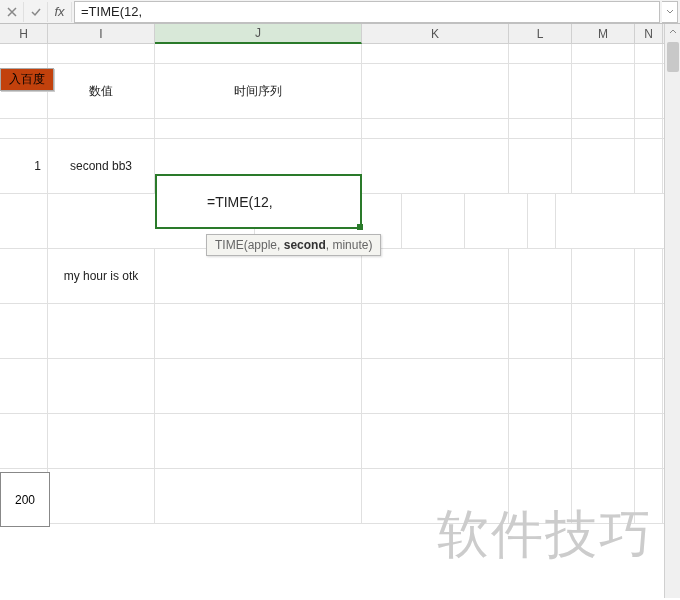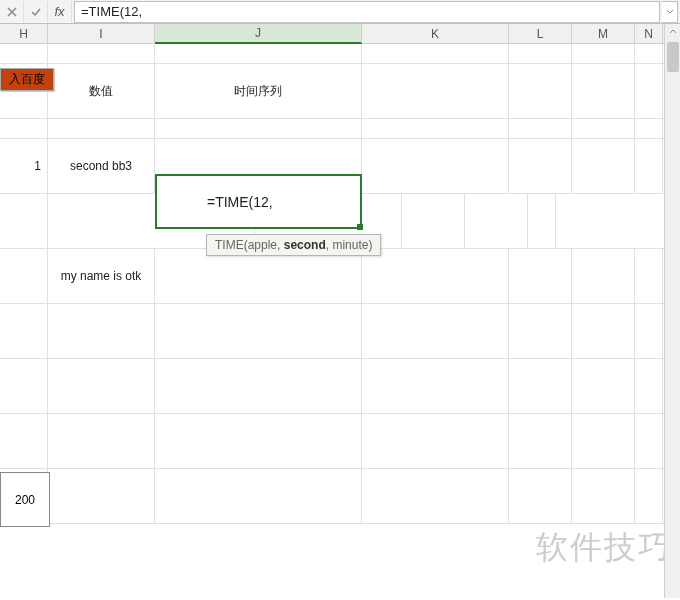--- a/index.html
+++ b/index.html
@@ -27,21 +27,21 @@
 .edit-cell { position: absolute; top: 150px; left: 155px; width: 207px; height: 55px; border: 2px solid #2a7a2a; background: #fff; display: flex; align-items: center; padding-left: 50px; font-size: 14px; color: #222; }
 .edit-handle { position: absolute; bottom: -3px; right: -3px; width: 6px; height: 6px; background: #2a7a2a; }
 
 .tooltip { position: absolute; top: 210px; left: 206px; border: 1px solid #b5b5b5; background: #f4f4f0; padding: 3px 8px; font-size: 12px; color: #666; box-shadow: 1px 1px 2px rgba(0,0,0,0.15); }
 .tooltip b { color: #333; font-weight: bold; }
 
 .box-100 { position: absolute; top: 448px; left: 0; width: 50px; height: 55px; border: 1px solid #888; display: flex; align-items: center; justify-content: center; font-size: 12px; background: #fff; }
 
 .annotation { position: absolute; top: 418px; left: 220px; font-size: 26px; font-weight: 500; color: #3a3a1a; text-shadow: 0 0 3px #ffeb3b, 0 0 6px #ffeb3b, 1px 1px 2px #ffd54f; }
 
-.watermark { position: absolute; bottom: 28px; right: 0; font-size: 32px; color: #ccc; font-weight: 400; letter-spacing: 2px; }
+.watermark { position: absolute; bottom: 28px; right: 19px; font-size: 52px; color: #ccc; font-weight: 400; letter-spacing: 2px; }
 
 .vscroll { position: absolute; right: 0; top: 24px; width: 16px; height: 574px; background: #f0f0f0; border-left: 1px solid #d0d0d0; }
 .vscroll-up, .vscroll-down { height: 16px; display: flex; align-items: center; justify-content: center; background: #f0f0f0; }
 .vscroll-thumb { position: absolute; top: 18px; left: 2px; width: 12px; height: 30px; background: #c8c8c8; border-radius: 2px; }
 </style>
 </head>
 <body>
 
 <div class="formula-bar">
   <div class="fb-btn">
@@ -114,21 +114,21 @@
     <div class="row">
       <div class="cell" style="width:48px"></div>
       <div class="cell" style="width:207px"></div>
       <div class="cell" style="width:147px"></div>
       <div class="cell" style="width:63px"></div>
       <div class="cell" style="width:63px"></div>
       <div class="cell" style="width:28px"></div>
     </div>
     <div class="row">
       <div class="cell" style="width:48px"></div>
-      <div class="cell" style="width:107px">my name is otk</div>
+      <div class="cell" style="width:107px">my hour is otk</div>
       <div class="cell" style="width:207px"></div>
       <div class="cell" style="width:147px"></div>
       <div class="cell" style="width:63px"></div>
       <div class="cell" style="width:63px"></div>
       <div class="cell" style="width:28px"></div>
     </div>
     <div class="row">
       <div class="cell" style="width:48px"></div>
       <div class="cell" style="width:107px"></div>
       <div class="cell" style="width:207px"></div>

